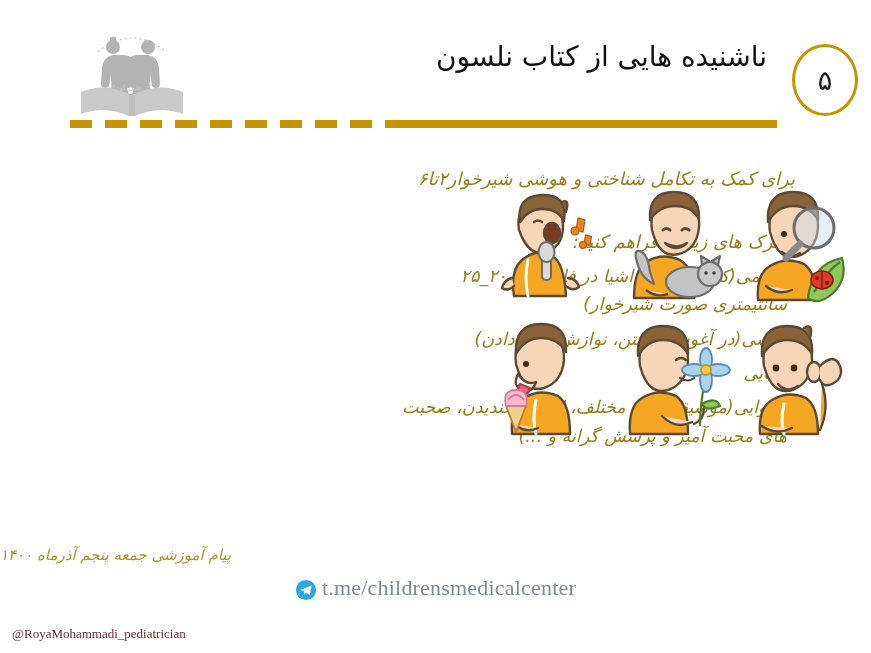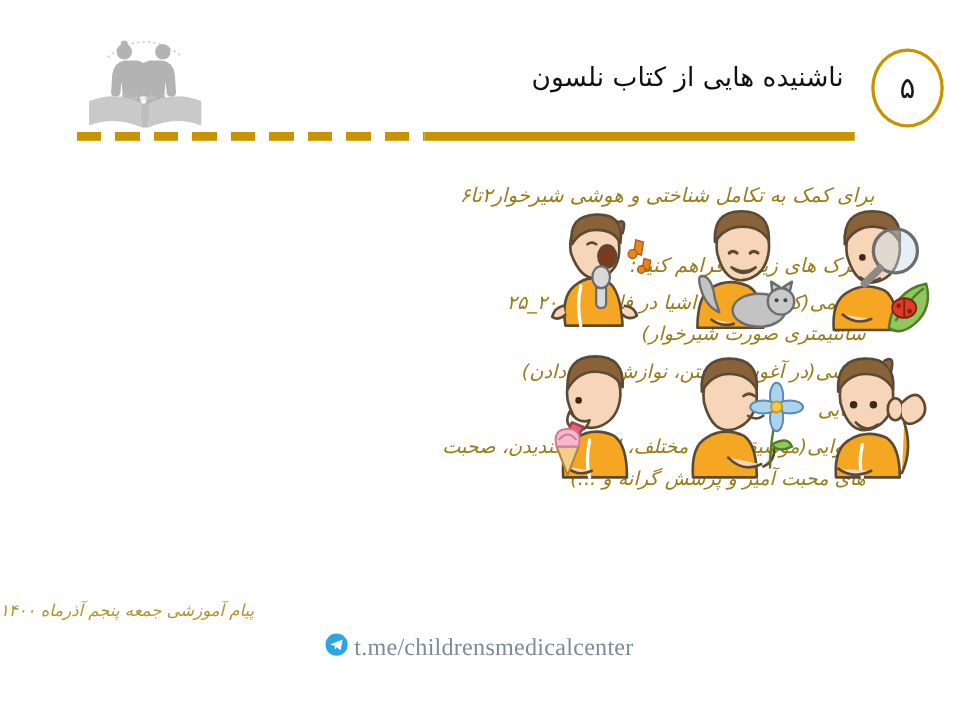--- a/index.html
+++ b/index.html
@@ -19,23 +19,23 @@
   .page-badge{
     position:absolute;left:792px;top:44px;
     width:60px;height:66px;border:3px solid #c79400;
     border-radius:50%;
     display:flex;align-items:center;justify-content:center;
     color:#1a1a1a;font-size:27px;line-height:1;
     font-family:"DejaVu Sans",sans-serif;
   }
 
   .title{
-    position:absolute;right:104px;top:56px;
+    position:absolute;right:104px;top:40px;
     width:420px;text-align:right;
-    font-size:24px;color:#111111;
+    font-size:28px;color:#111111;
     font-family:"DejaVu Sans","Liberation Sans",sans-serif;
     white-space:nowrap;letter-spacing:0px;
   }
 
   .divider{position:absolute;left:70px;top:120px;width:707px;height:8px;}
   .divider .dashed{
     position:absolute;left:0;top:0;height:8px;width:316px;
     background:repeating-linear-gradient(to right,#c79400 0 22px,transparent 22px 35px);
   }
   .divider .solid{
@@ -73,21 +73,21 @@
 
   
   .foot-fa{
     position:absolute;left:0;right:0;top:546px;
     text-align:left;color:#b09428;
     font-size:15px;font-style:italic;
     font-family:"DejaVu Sans","Liberation Sans",sans-serif;
   }
   .foot-link{
     position:absolute;left:0;right:0;top:575px;
-    display:flex;align-items:flex-start;justify-content:center;gap:5px;
+    display:flex;align-items:flex-end;justify-content:center;gap:5px;
     direction:ltr;
   }
   .tg-icon{width:22px;height:22px;flex:0 0 22px;}
   .foot-link .url{
     font-family:"Liberation Serif","DejaVu Serif",serif;
     font-size:22px;color:#7c8b9c;letter-spacing:.2px;
   }
   .handle{
     position:absolute;left:12px;top:626px;
     color:#6b2b33;font-size:13px;
@@ -287,14 +287,15 @@
     <span class="tg-icon">
       <svg viewBox="0 0 24 24" xmlns="http://www.w3.org/2000/svg">
         <circle cx="12" cy="12" r="11" fill="#2ca5e0"></circle>
         <path d="M5.6 11.9 L18 7 l-2 10.6 l-4-3 l-1.6 2.5 l-.4-4 z" fill="#ffffff"></path>
         <path d="M10 13.1 L17 8.4 l-6 5.6 z" fill="#d6eefb"></path>
       </svg>
     </span>
     <span class="url">t.me/childrensmedicalcenter</span>
   </div>
 
+  <div class="handle">@RoyaMohammadi_pediatrician</div>
 
 </div>
 
 </body></html>

